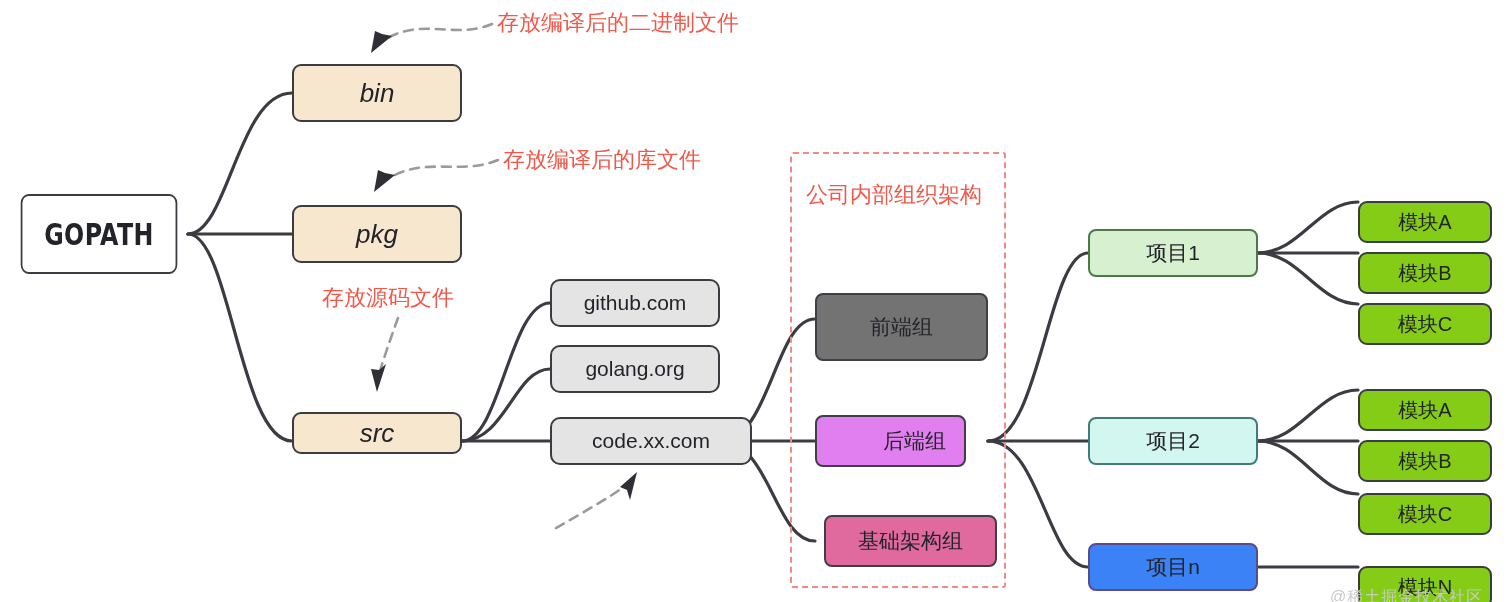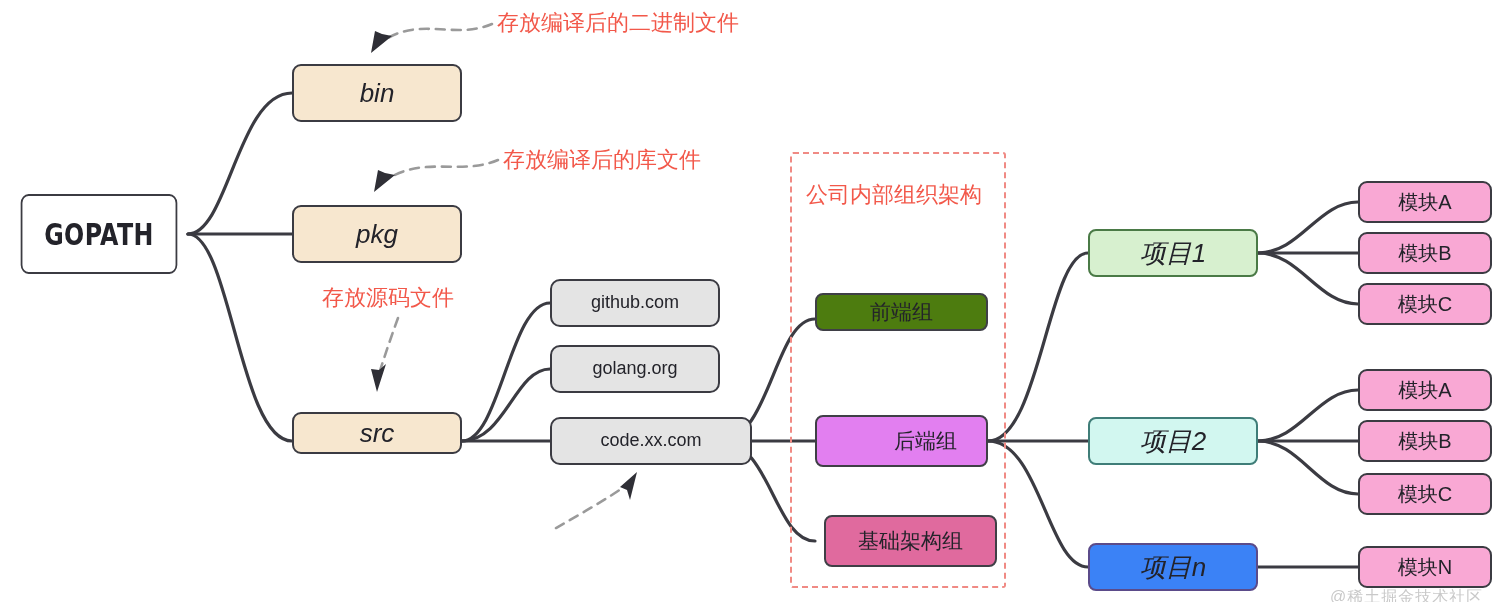--- a/index.html
+++ b/index.html
@@ -8,24 +8,24 @@
   #stage{position:absolute;left:0;top:0;width:1512px;height:602px;}
   svg.edges{position:absolute;left:0;top:0;width:1512px;height:602px;pointer-events:none;}
   .node{position:absolute;box-sizing:border-box;display:flex;align-items:center;
         justify-content:center;border:2.5px solid #3b3b42;border-radius:9px;
         color:#23232a;text-align:center;line-height:1.1;}
   .node.root{border-width:2.5px;border-radius:9px;background:#ffffff;
              font-weight:700;letter-spacing:.5px;font-size:30px;
              font-family:"DejaVu Sans Condensed","Liberation Sans",sans-serif;
              transform:scaleX(.88);}
   .node.dir{background:#f7e7cf;font-style:italic;font-size:26px;font-weight:500;}
-  .node.host{background:#e4e4e4;font-size:18px;border-color:#3b3b42;border-radius:10px;}
+  .node.host{background:#e4e4e4;font-size:21px;border-color:#3b3b42;border-radius:10px;}
   .node.team{font-size:21px;border-radius:8px;border-color:#3f3f46;}
-  .node.proj{font-size:26px;border-radius:8px;font-style:italic;}
-  .node.mod{background:#f9a8d4;font-size:20px;border-radius:9px;}
+  .node.proj{font-size:21px;border-radius:8px;}
+  .node.mod{background:#84cc16;font-size:20px;border-radius:9px;margin-top:20px;}
   .ann{position:absolute;color:#f2584a;font-size:22px;white-space:nowrap;
        font-family:"Liberation Sans","DejaVu Sans",sans-serif;}
   .groupbox{position:absolute;box-sizing:border-box;border:2px dashed #f08a84;
             border-radius:3px;}
   .grouptitle{position:absolute;color:#f2584a;font-size:22px;white-space:nowrap;}
   .watermark{position:absolute;color:#c9c9c9;font-size:16px;white-space:nowrap;
              letter-spacing:1px;margin-top:28px;}
 </style>
 </head>
 <body>
@@ -100,24 +100,24 @@
     <span>code.xx.com</span>
   </div>
 
   <div class="ann" style="left:497px;top:8px;">存放编译后的二进制文件</div>
   <div class="ann" style="left:503px;top:145px;">存放编译后的库文件</div>
   <div class="ann" style="left:322px;top:283px;">存放源码文件</div>
 
   <div class="groupbox" style="left:790px;top:152px;width:216px;height:436px;"></div>
   <div class="grouptitle" style="left:806px;top:180px;">公司内部组织架构</div>
 
-  <div class="node team" style="left:815px;top:293px;width:173px;height:38px;background:#4d7c0f;">
+  <div class="node team" style="left:815px;top:293px;width:173px;height:68px;background:#737373;">
     <span>前端组</span>
   </div>
-  <div class="node team" style="left:815px;top:415px;width:173px;height:52px;background:#e27ff0;padding-left:48px;">
+  <div class="node team" style="left:815px;top:415px;width:151px;height:52px;background:#e27ff0;padding-left:48px;">
     <span>后端组</span>
   </div>
   <div class="node team" style="left:815px;top:515px;width:173px;height:52px;background:#e06a9e;margin-left:9px;">
     <span>基础架构组</span>
   </div>
 
   <div class="node proj" style="left:1088px;top:229px;width:170px;height:48px;background:#d7f0cf;border-color:#4a7a46;">
     <span>项目1</span>
   </div>
   <div class="node proj" style="left:1088px;top:417px;width:170px;height:48px;background:#d2f7f0;border-color:#3f7d78;">

